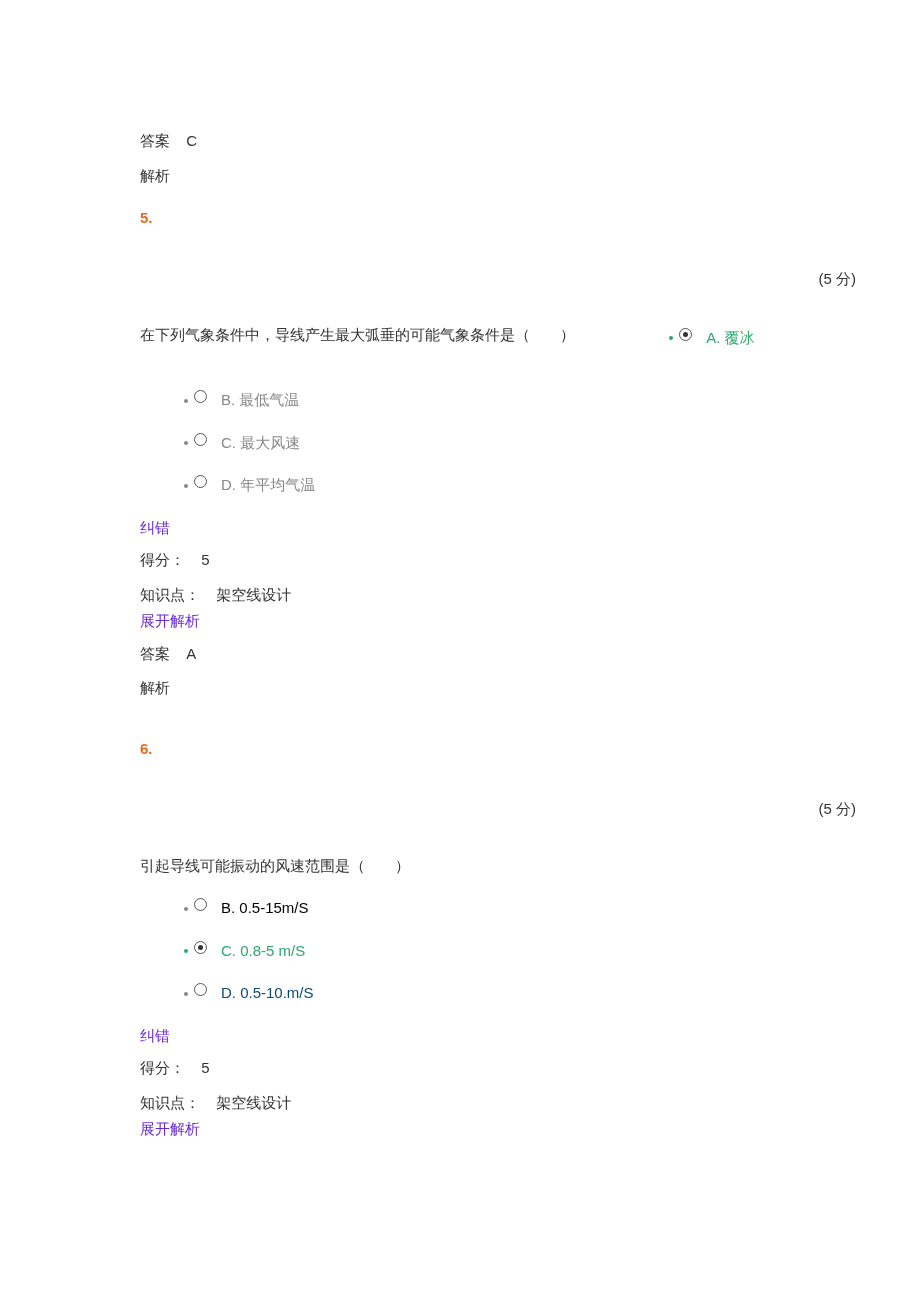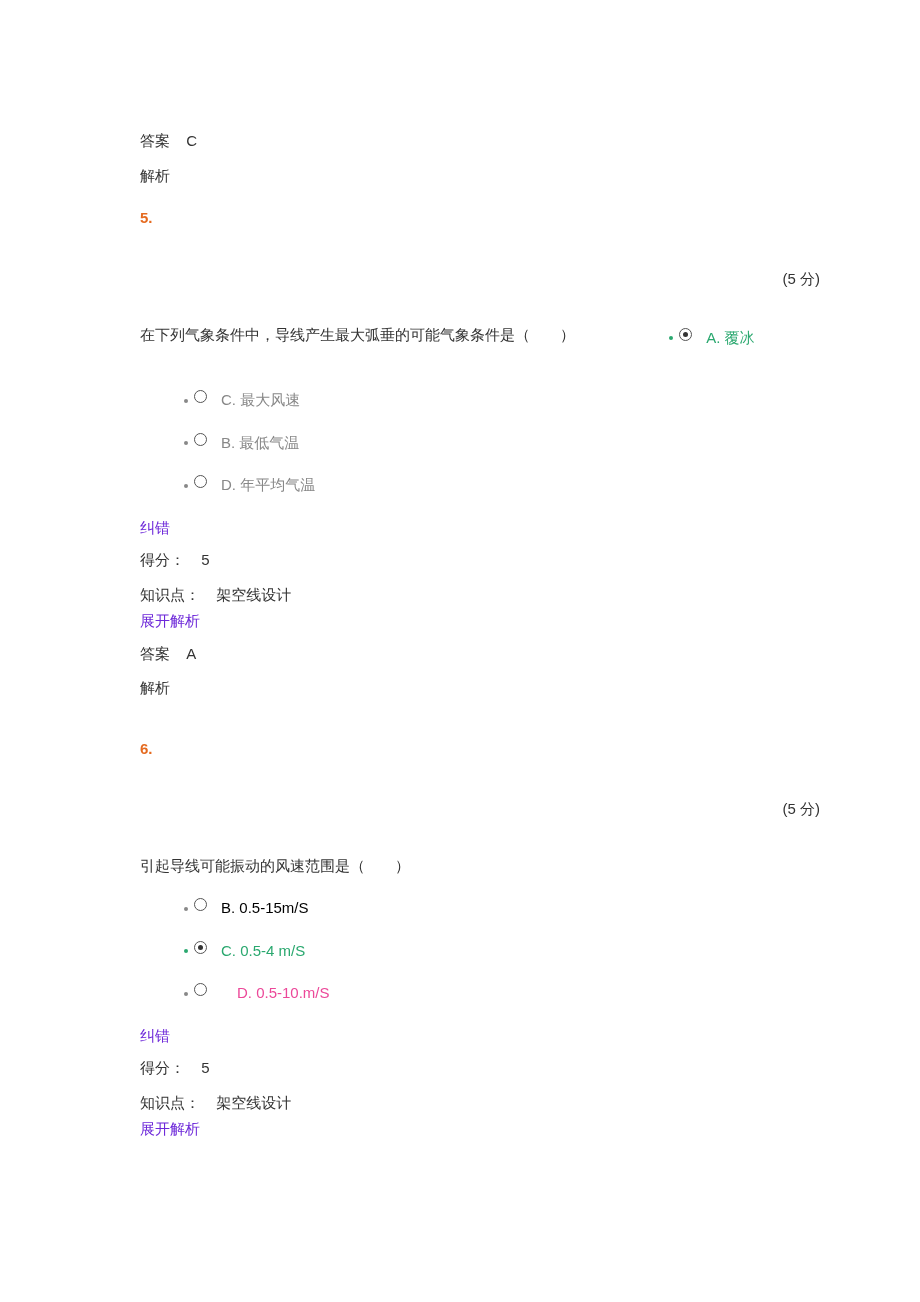--- a/index.html
+++ b/index.html
@@ -6,21 +6,21 @@
     margin: 0;
     padding: 0;
     width: 920px;
     background: #ffffff;
     font-family: "Microsoft YaHei", "Segoe UI", Arial, sans-serif;
     font-size: 15px;
     color: #333;
     line-height: 1.5;
   }
   .page {
-    padding: 130px 100px 120px 140px;
+    padding: 130px 64px 120px 140px;
   }
   .row {
     margin-bottom: 12px;
   }
   .answer-label, .explain-label, .score-label, .kp-label {
     color: #333;
   }
   .answer-value {
     font-family: "Segoe UI", Arial, sans-serif;
   }
@@ -129,26 +129,26 @@
         <span class="radio checked"></span>
         <span class="opt-text">A. 覆冰</span>
       </span>
     </span>
   </div>
 
   <div class="opt-list">
     <div class="opt">
       <span class="bullet"></span>
       <span class="radio"></span>
+      <span class="opt-text">B. 最低气温</span>
+    </div>
+    <div class="opt">
+      <span class="bullet"></span>
+      <span class="radio"></span>
       <span class="opt-text">C. 最大风速</span>
-    </div>
-    <div class="opt">
-      <span class="bullet"></span>
-      <span class="radio"></span>
-      <span class="opt-text">B. 最低气温</span>
     </div>
     <div class="opt">
       <span class="bullet"></span>
       <span class="radio"></span>
       <span class="opt-text">D. 年平均气温</span>
     </div>
   </div>
 
   <div class="link">纠错</div>
 
@@ -185,26 +185,26 @@
 
   <div class="opt-list">
     <div class="opt">
       <span class="bullet"></span>
       <span class="radio"></span>
       <span class="opt-text" style="color:#000000;">B. 0.5-15m/S</span>
     </div>
     <div class="opt selected">
       <span class="bullet"></span>
       <span class="radio checked"></span>
-      <span class="opt-text">C. 0.5-4 m/S</span>
-    </div>
-    <div class="opt">
-      <span class="bullet"></span>
-      <span class="radio"></span>
-      <span class="opt-text" style="color:#ec4899;margin-left:16px;">D. 0.5-10.m/S</span>
+      <span class="opt-text">C. 0.8-5 m/S</span>
+    </div>
+    <div class="opt">
+      <span class="bullet"></span>
+      <span class="radio"></span>
+      <span class="opt-text" style="color:#0c4a6e;">D. 0.5-10.m/S</span>
     </div>
   </div>
 
   <div class="link">纠错</div>
 
   <div class="row">
     <span class="score-label">得分：</span>
     <span class="sp"></span>
     <span>5</span>
   </div>

